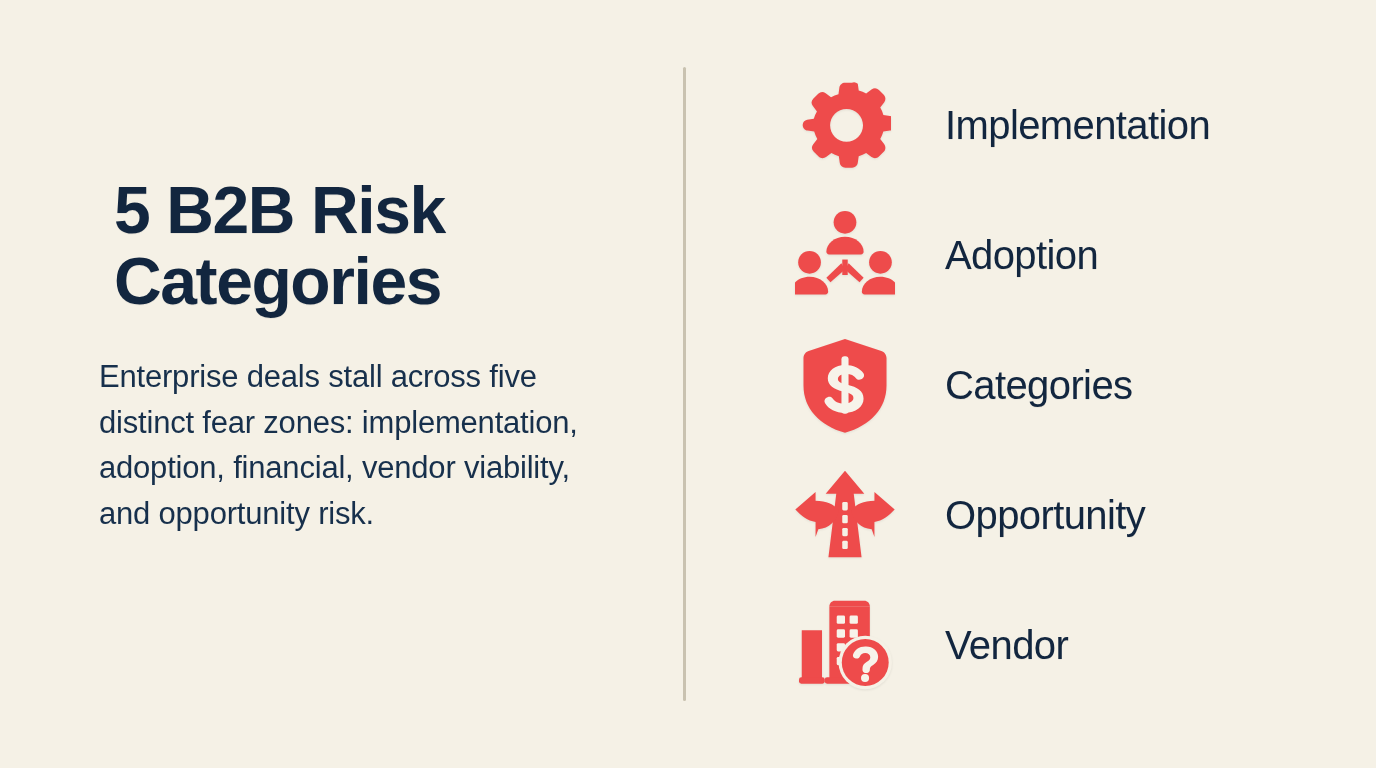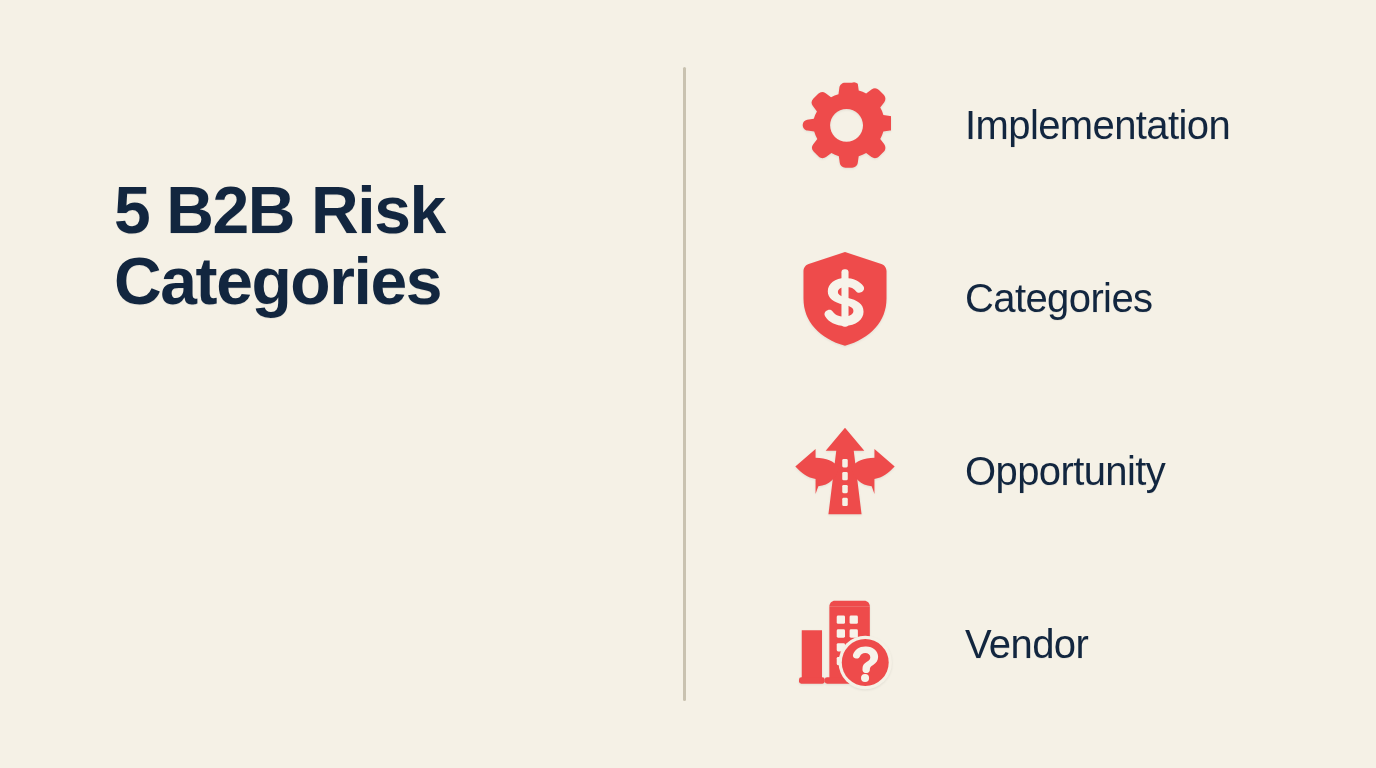--- a/index.html
+++ b/index.html
@@ -77,21 +77,20 @@
     display: flex;
     flex-direction: column;
     justify-content: space-between;
   }
 
   .risk-row {
     display: flex;
     flex-direction: row;
     align-items: center;
     height: 110px;
-    gap: 20px;
   }
 
   .risk-icon {
     width: 110px;
     min-width: 110px;
     height: 100px;
     display: flex;
     align-items: center;
     justify-content: center;
   }
@@ -111,35 +110,58 @@
     text-shadow: 0 1px 0 rgba(0,0,0,0.05);
   }
 </style>
 </head>
 <body>
 
 <div class="slide">
 
   <div class="left-panel">
     <h1 class="slide-title">5 B2B Risk Categories</h1>
+    <p class="slide-body">Enterprise deals stall across five distinct fear zones: implementation, adoption, financial, vendor viability, and opportunity risk.</p>
   </div>
 
   <div class="divider"></div>
 
   <div class="right-panel">
 
     <div class="risk-row">
       <span class="risk-icon">
         <svg width="92" height="92" viewBox="0 0 100 100" aria-hidden="true">
           <path fill="#EE4B4B" d="M50 4c-3.1 0-5.7 2.3-6.1 5.3l-1 7.2c-2.9.8-5.6 1.9-8.1 3.4l-5.8-4.4a6.2 6.2 0 0 0-8.1.6l-5.2 5.2a6.2 6.2 0 0 0-.6 8.1l4.4 5.8c-1.5 2.5-2.6 5.2-3.4 8.1l-7.2 1A6.2 6.2 0 0 0 4 50c0 3.1 2.3 5.7 5.3 6.1l7.2 1c.8 2.9 1.9 5.6 3.4 8.1l-4.4 5.8a6.2 6.2 0 0 0 .6 8.1l5.2 5.2c2.2 2.2 5.6 2.4 8.1.6l5.8-4.4c2.5 1.5 5.2 2.6 8.1 3.4l1 7.2c.4 3 3 5.3 6.1 5.3h7.4c3.1 0 5.7-2.3 6.1-5.3l1-7.2c2.9-.8 5.6-1.9 8.1-3.4l5.8 4.4c2.5 1.8 5.9 1.6 8.1-.6l5.2-5.2c2.2-2.2 2.4-5.6.6-8.1l-4.4-5.8c1.5-2.5 2.6-5.2 3.4-8.1l7.2-1c3-.4 5.3-3 5.3-6.1v-3.7c0-3.1-2.3-5.7-5.3-6.1l-7.2-1c-.8-2.9-1.9-5.6-3.4-8.1l4.4-5.8c1.8-2.5 1.6-5.9-.6-8.1l-5.2-5.2a6.2 6.2 0 0 0-8.1-.6l-5.8 4.4c-2.5-1.5-5.2-2.6-8.1-3.4l-1-7.2A6.2 6.2 0 0 0 57.4 4H50zm1.7 28.5c9.9 0 17.9 8 17.9 17.9s-8 17.9-17.9 17.9-17.9-8-17.9-17.9 8-17.9 17.9-17.9z"></path>
         </svg>
       </span>
       <span class="risk-label">Implementation</span>
     </div>
 
+    <div class="risk-row">
+      <span class="risk-icon">
+        <svg width="100" height="92" viewBox="0 0 110 100" aria-hidden="true">
+          <g fill="#EE4B4B">
+
+            <path d="M52 55h6v17h-6z"></path>
+            <path d="M55 66l-16 14-4.5-5L51 59z"></path>
+            <path d="M55 66l16 14 4.5-5L59 59z"></path>
+
+            <circle cx="55" cy="14" r="12.5"></circle>
+            <path d="M55 30c-11.5 0-20.5 7.5-20.5 16.5 0 1.6 1.3 2.9 2.9 2.9h35.2c1.6 0 2.9-1.3 2.9-2.9C75.5 37.5 66.5 30 55 30z"></path>
+
+            <circle cx="16" cy="58" r="12.5"></circle>
+            <path d="M16 74C4.5 74-4.5 81.5-4.5 90.5c0 1.6 1.3 2.9 2.9 2.9h35.2c1.6 0 2.9-1.3 2.9-2.9C36.5 81.5 27.5 74 16 74z"></path>
+
+            <circle cx="94" cy="58" r="12.5"></circle>
+            <path d="M94 74c-11.5 0-20.5 7.5-20.5 16.5 0 1.6 1.3 2.9 2.9 2.9h35.2c1.6 0 2.9-1.3 2.9-2.9C114.5 81.5 105.5 74 94 74z"></path>
+          </g>
+        </svg>
+      </span>
+      <span class="risk-label">Adoption</span>
+    </div>
 
     <div class="risk-row">
       <span class="risk-icon">
         <svg width="88" height="96" viewBox="0 0 92 100" aria-hidden="true">
           <path fill="#EE4B4B" d="M46 2L8 14.5c-3.2 1-5.4 4-5.4 7.4v28.6C2.6 74.7 19.5 92.3 46 100c26.5-7.7 43.4-25.3 43.4-49.5V21.9c0-3.4-2.2-6.4-5.4-7.4L46 2z"></path>
           <g fill="#F7F3EA">
             <rect x="42.3" y="20" width="7.4" height="60" rx="3.2"></rect>
             <path d="M46 29c-10.2 0-18 5.9-18 13.9 0 7.6 6.2 11.6 16.4 14 7.5 1.8 10.4 3.5 10.4 6.6 0 3.4-4.2 5.8-10.1 5.8-5.4 0-9.6-1.9-11.6-5.2-1.1-1.8-3.4-2.4-5.3-1.4l-1.2.7c-2 1.1-2.7 3.7-1.4 5.6C28.6 75.1 36.3 79 46 79c11.1 0 19.4-6.1 19.4-14.6 0-8.1-6.3-12.1-17.1-14.6-7.2-1.7-9.7-3.3-9.7-6.1 0-3 3.6-5.1 8.8-5.1 4.6 0 8.1 1.6 10.1 4.3 1.2 1.7 3.5 2.2 5.3 1.2l1.2-.7c2-1.1 2.6-3.7 1.3-5.6C61.8 32.5 54.6 29 46 29z"></path>
           </g>
         </svg>

